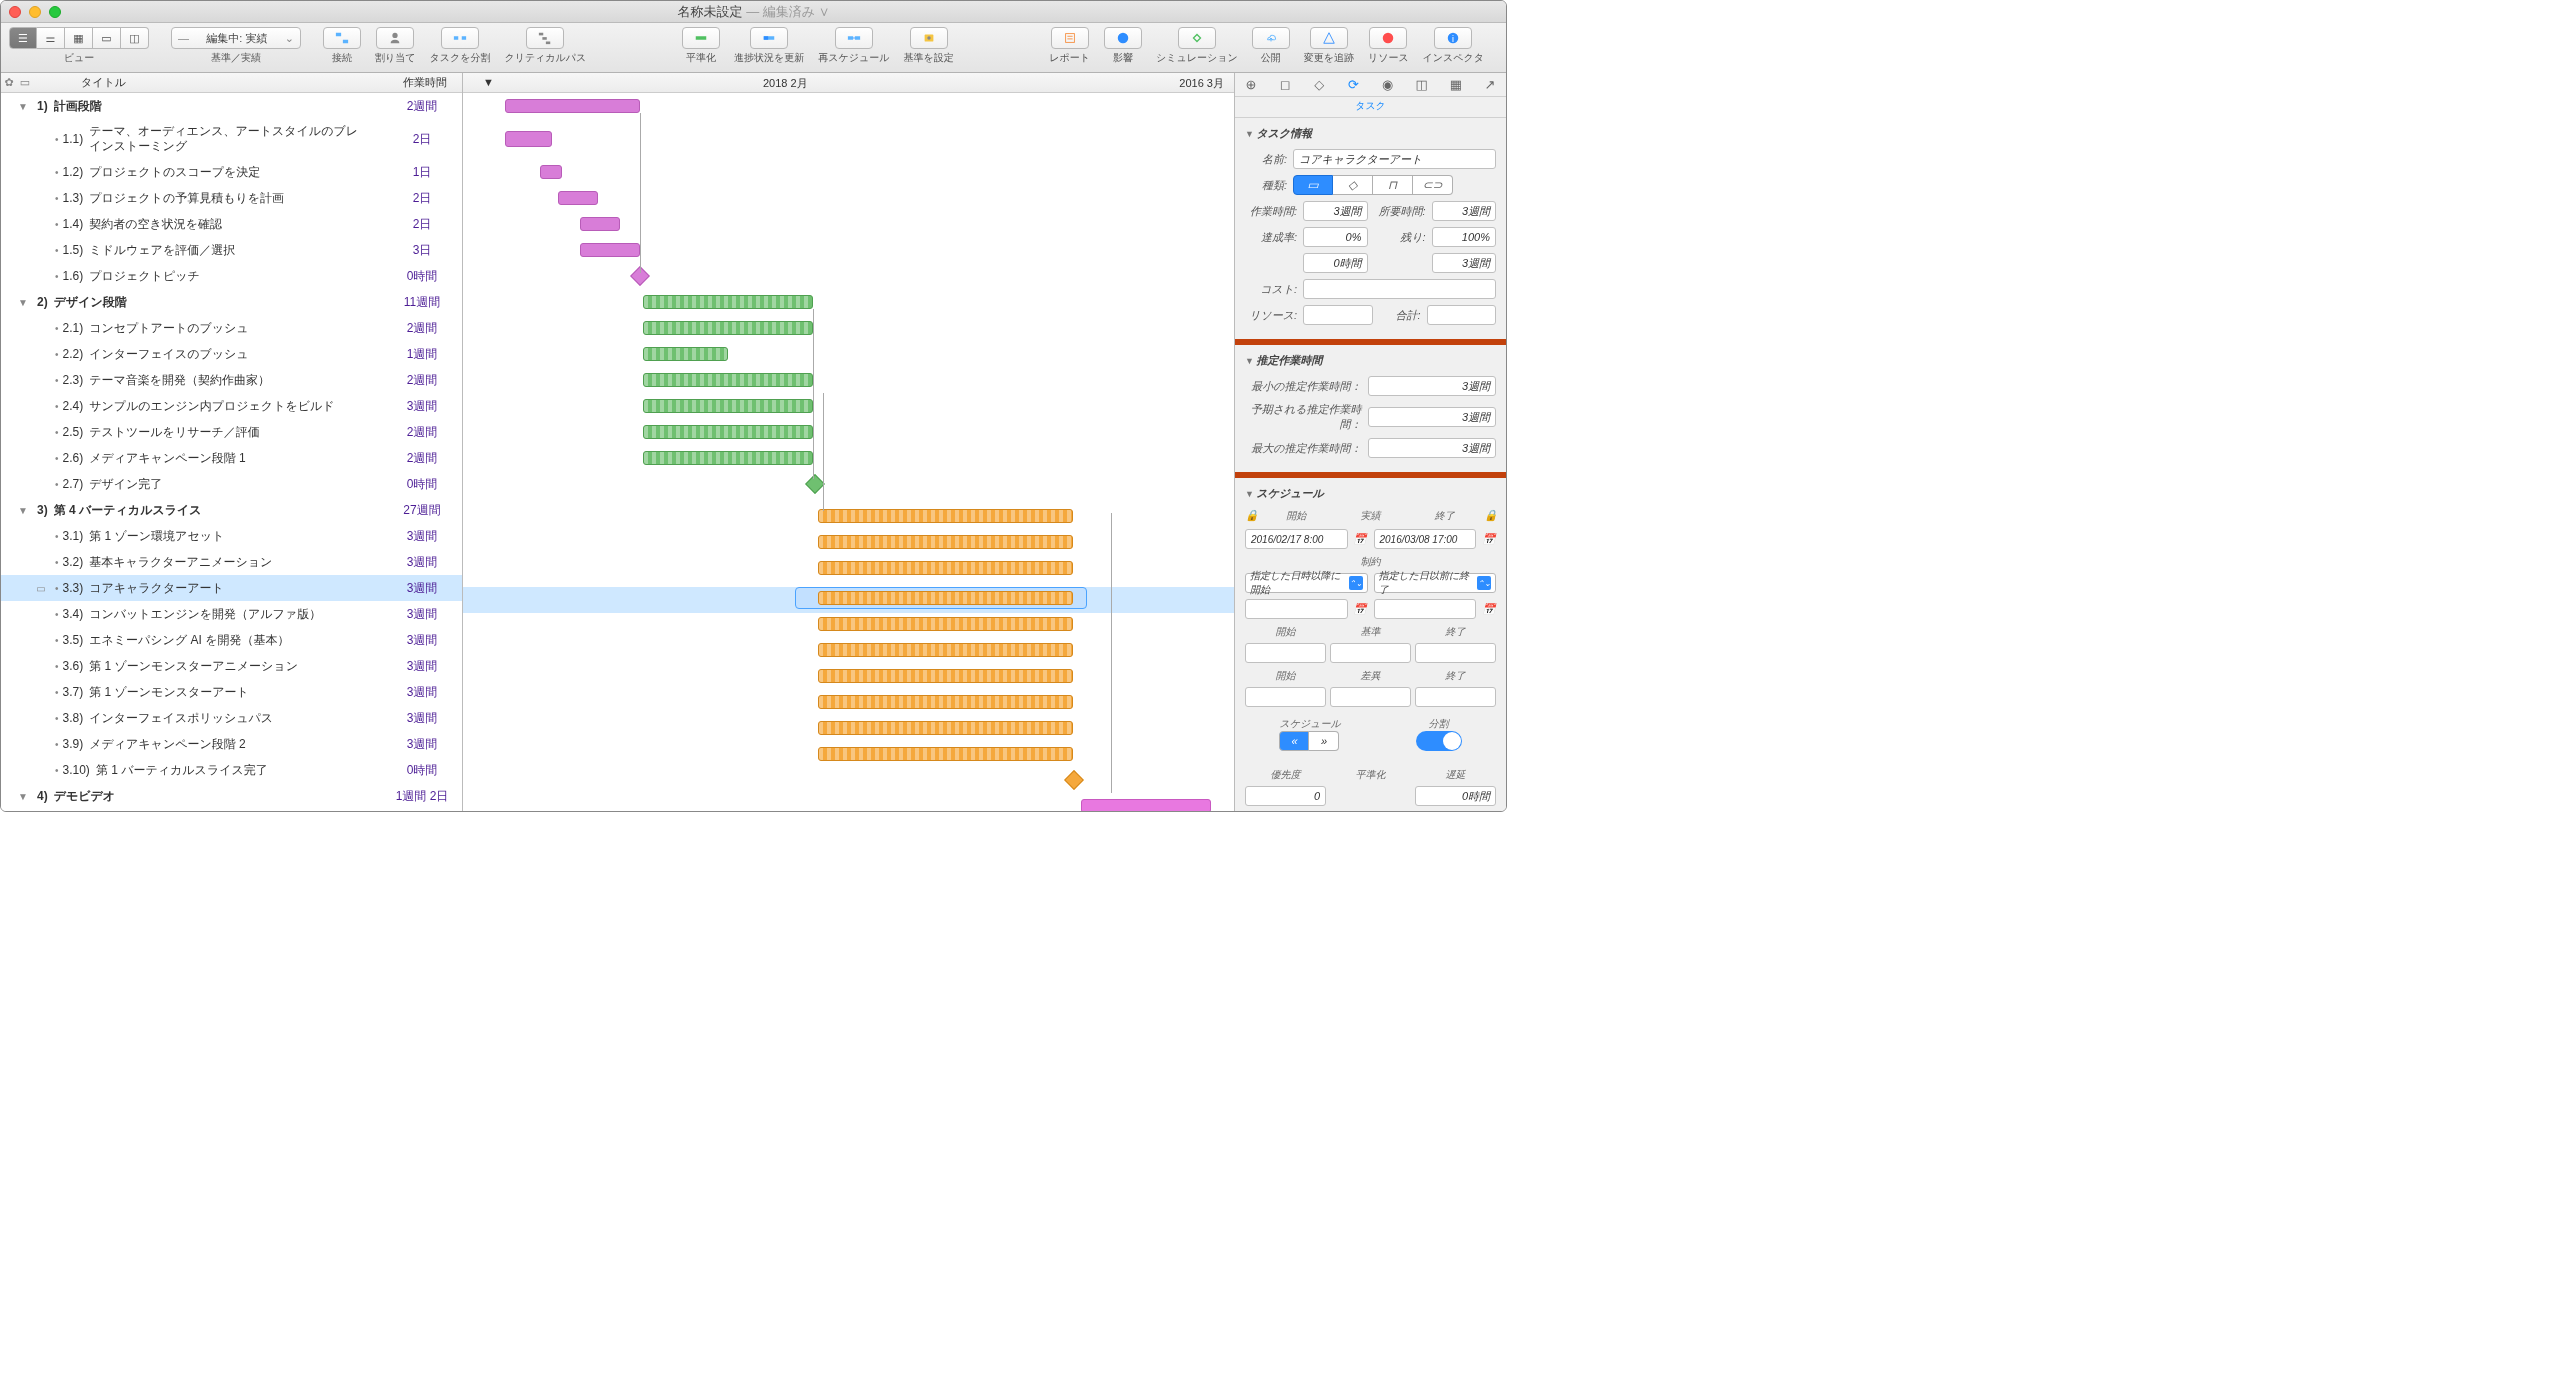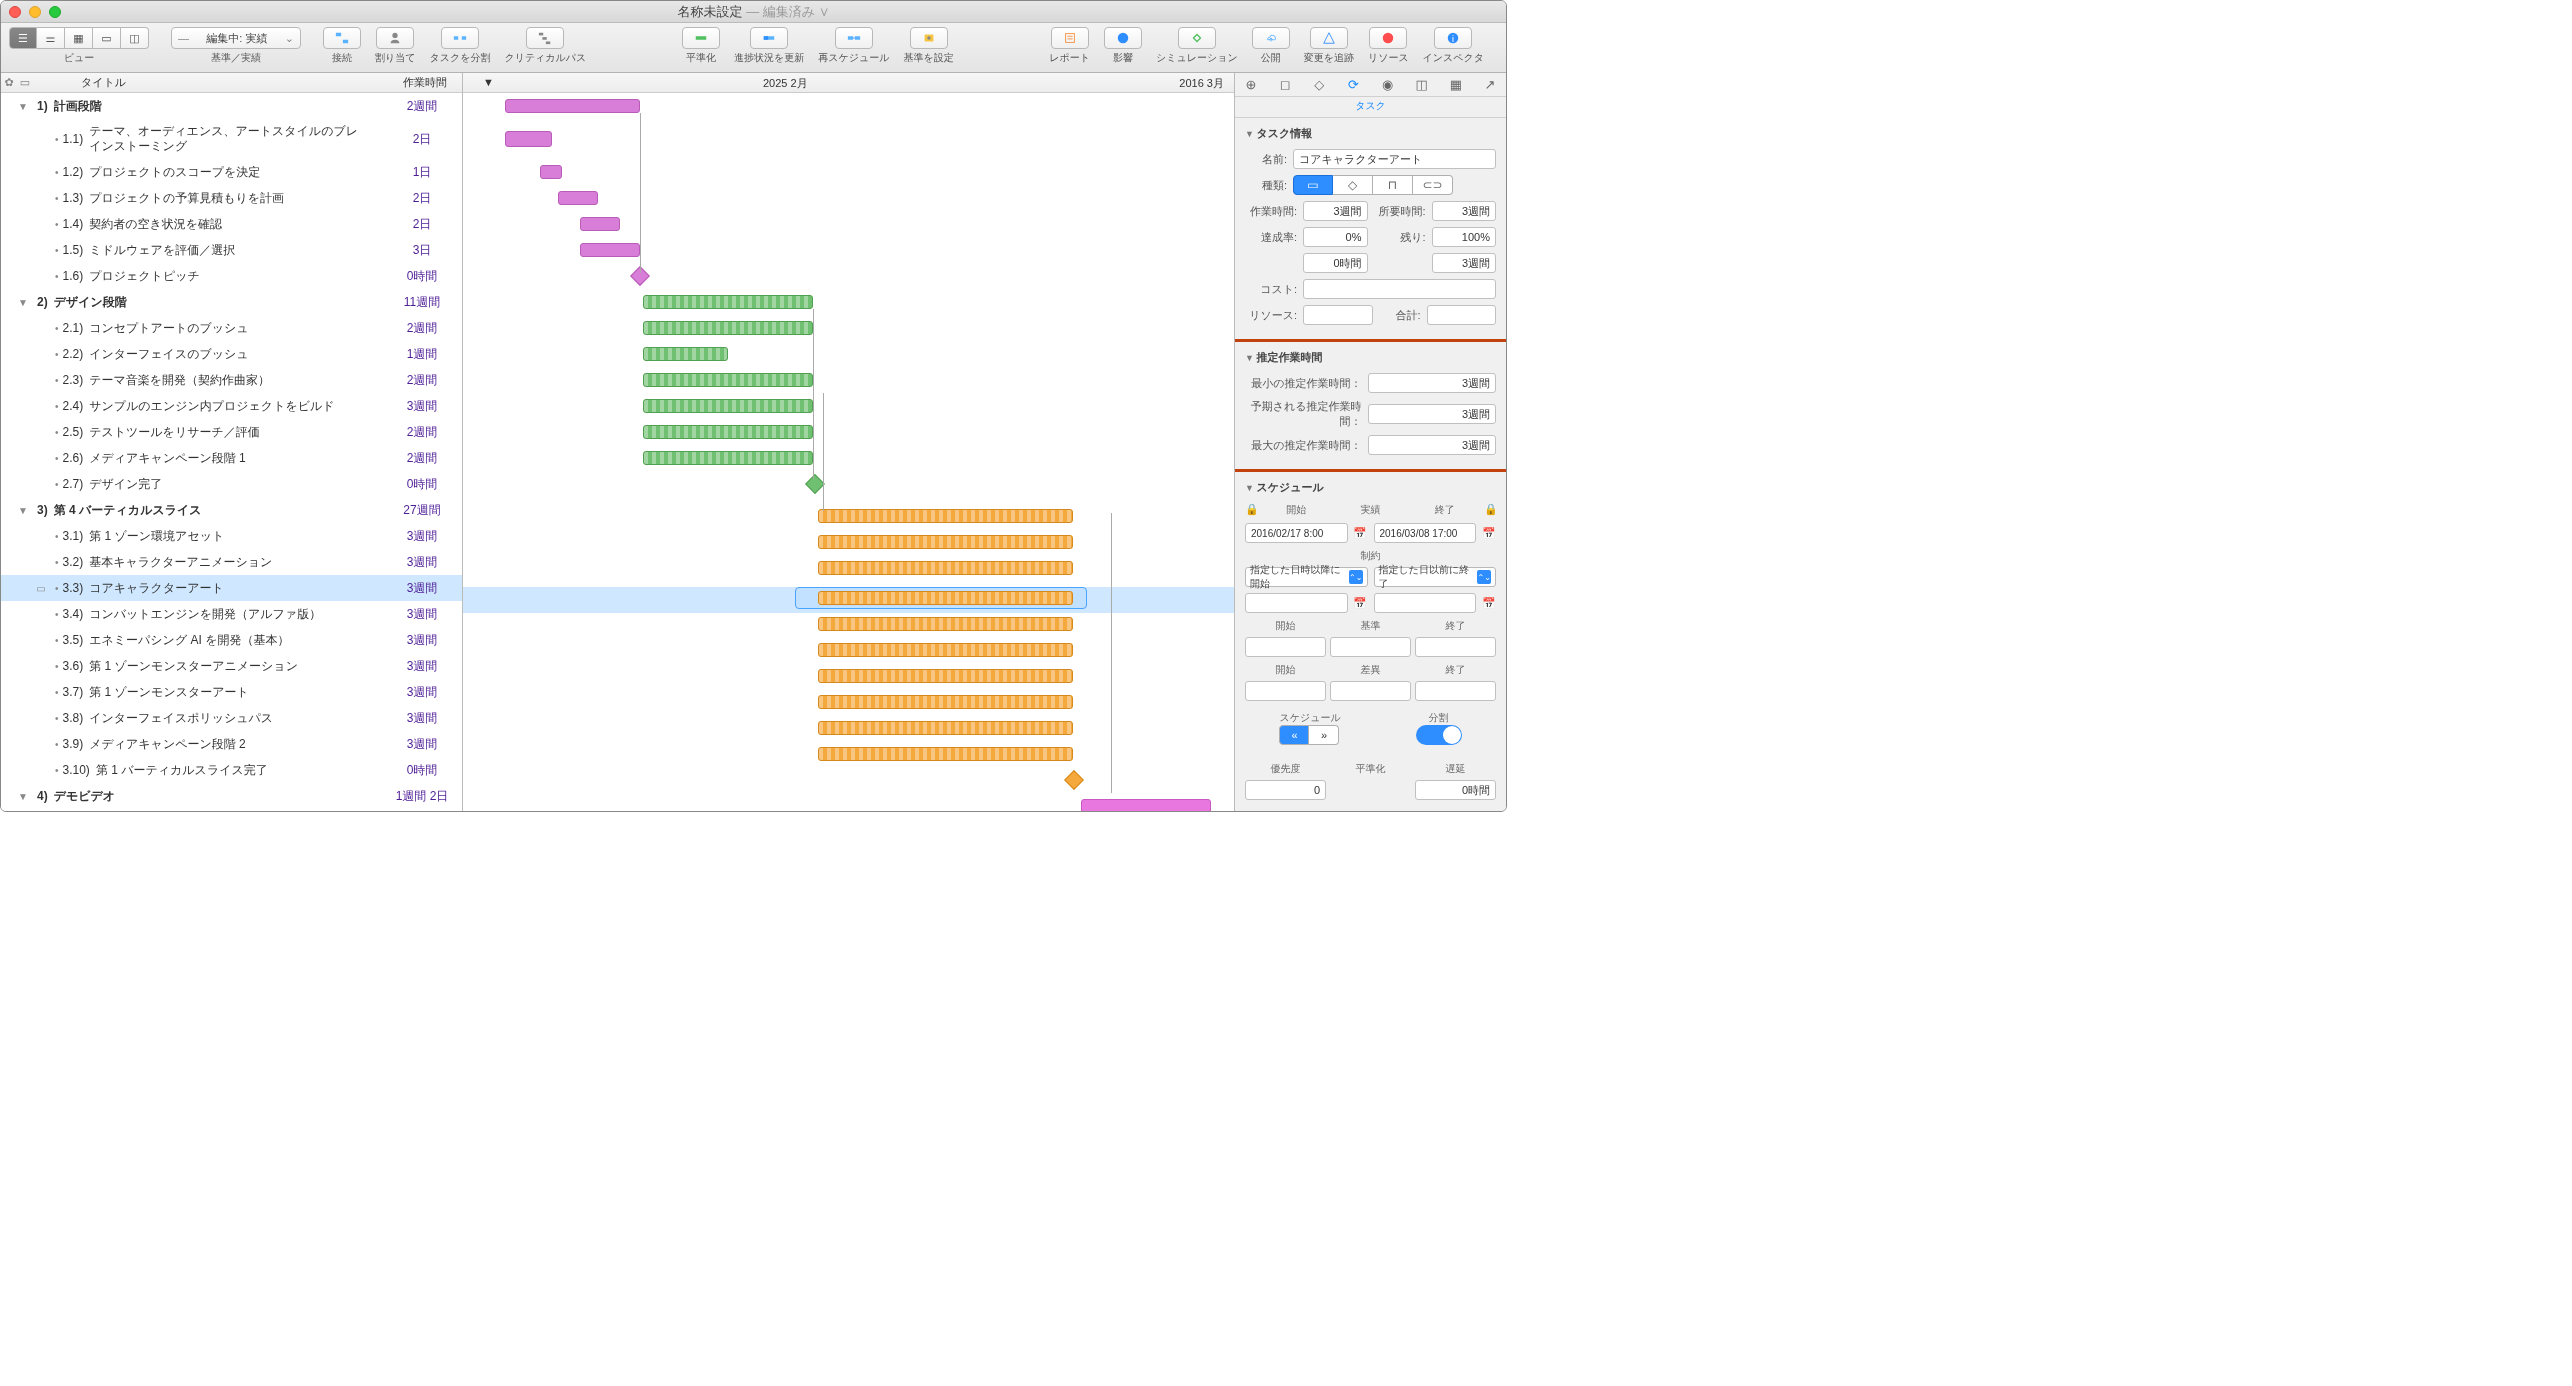--- a/index.html
+++ b/index.html
@@ -66,21 +66,21 @@
 .diamond.orange { background: #f5a83c; border: 1px solid #d5881c; }
 .gantt-row-sel { position: absolute; left: 0; right: 0; height: 26px; background: #cfe8ff; }
 .gantt-bar-sel { position: absolute; height: 22px; border: 1px solid #4aa3ff; border-radius: 4px; background: rgba(120,180,255,0.15); }
 .dep { position: absolute; background: #aaa; }
 
 .inspector { width: 272px; border-left: 1px solid #bbb; background: #f0f0f0; overflow-y: auto; font-size: 11px; }
 .insp-toolbar { height: 24px; display: flex; align-items: center; justify-content: space-between; padding: 0 6px; border-bottom: 1px solid #d0d0d0; }
 .insp-toolbar .iicon { width: 20px; height: 18px; display: flex; align-items: center; justify-content: center; color: #666; font-size: 13px; }
 .insp-toolbar .iicon.active { color: #1a8cff; }
 .insp-tablabel { text-align: center; font-size: 10px; color: #1a8cff; padding: 2px 0 4px; border-bottom: 1px solid #d0d0d0; }
-.insp-section { border-bottom: 3px solid #c2410c; padding: 8px 10px; }
+.insp-section { border-bottom: 6px solid #c2410c; padding: 8px 10px; font-style: italic; }
 .insp-section h4 { font-size: 11px; font-weight: 600; color: #444; margin-bottom: 8px; }
 .insp-section h4::before { content: "▼ "; font-size: 9px; color: #777; }
 .irow { display: flex; align-items: center; margin-bottom: 6px; gap: 6px; }
 .irow label { color: #555; text-align: right; }
 .itext { flex: 1; height: 20px; background: #fff; border: 1px solid #c0c0c0; border-radius: 3px; padding: 0 5px; display: flex; align-items: center; font-size: 11px; }
 .itext.right { justify-content: flex-end; }
 .segbtn { display: flex; }
 .segbtn span { width: 40px; height: 20px; border: 1px solid #b0b0b0; display: flex; align-items: center; justify-content: center; background: #fff; font-size: 12px; color: #666; }
 .segbtn span:first-child { border-radius: 4px 0 0 4px; }
 .segbtn span:last-child { border-radius: 0 4px 4px 0; }
@@ -494,21 +494,21 @@
           <span class="num">4)</span>
           <span class="label">デモビデオ</span>
           <span class="dur">1週間 2日</span>
         </div>
       </div>
   </div>
 
   <div class="gantt">
     <div class="gantt-header">
       <span style="left:20px">▼</span>
-      <span style="left:300px">2025 2月</span>
+      <span style="left:300px">2018 2月</span>
       <span style="right:10px">2016 3月</span>
     </div>
     <div class="gantt-body">
       <div class="gantt-row-sel" style="top:494px"></div>
       <div class="gantt-bar-sel" style="top:494px;left:332px;width:292px"></div>
 
       <div class="bar pink" style="top:6px;left:42px;width:135px"></div>
       <div class="bar pink" style="top:38px;left:42px;width:47px;height:16px"></div>
       <div class="bar pink" style="top:72px;left:77px;width:22px"></div>
       <div class="bar pink" style="top:98px;left:95px;width:40px"></div>

